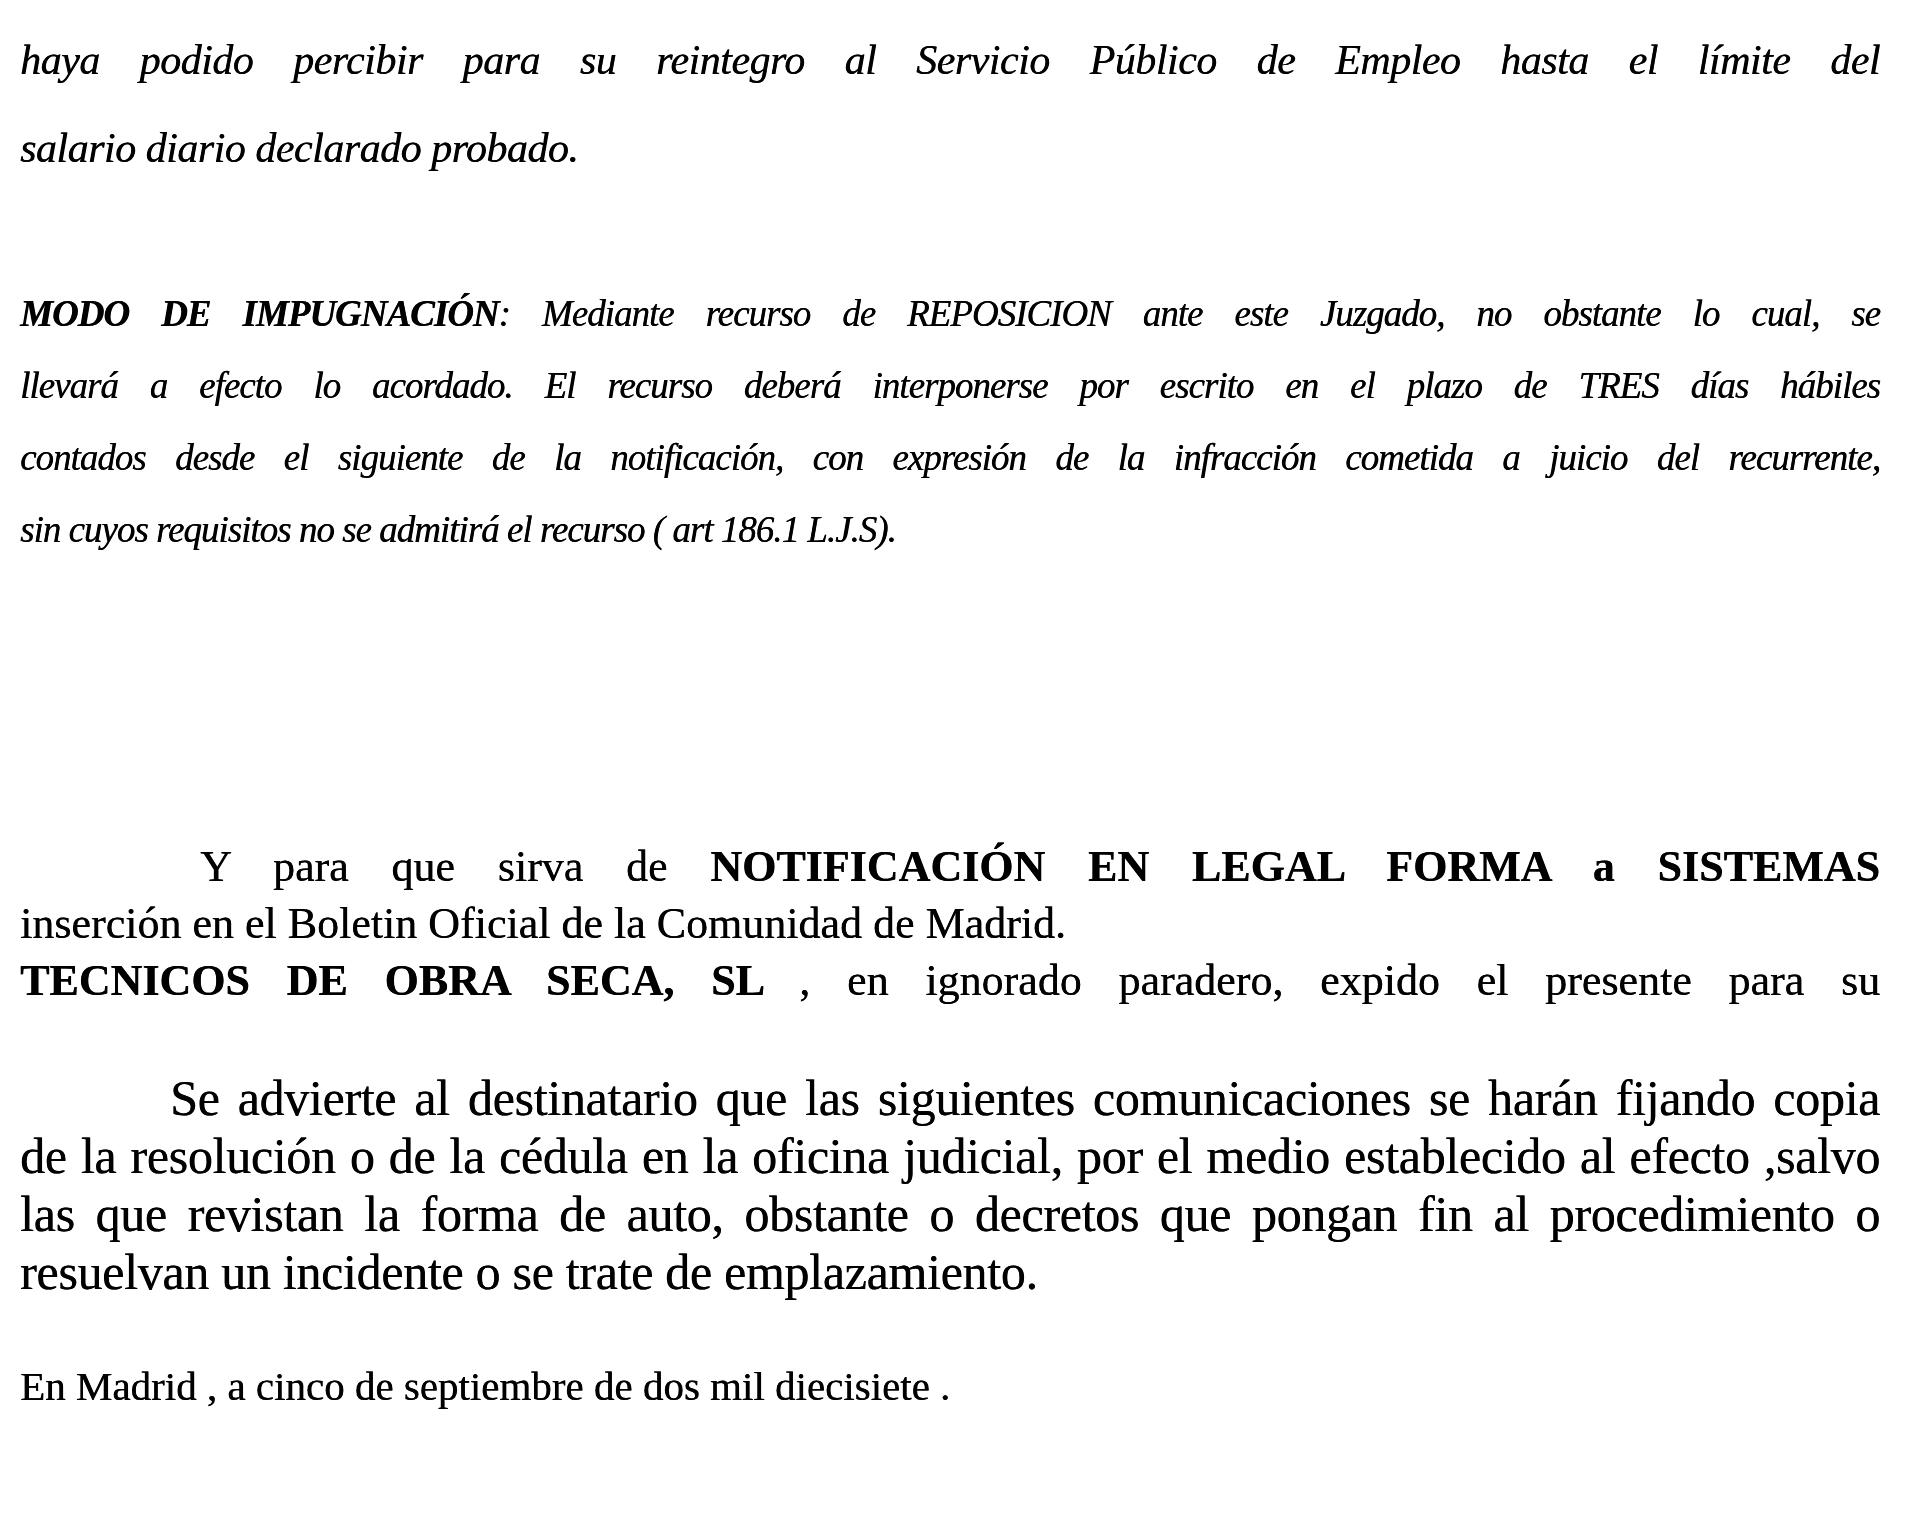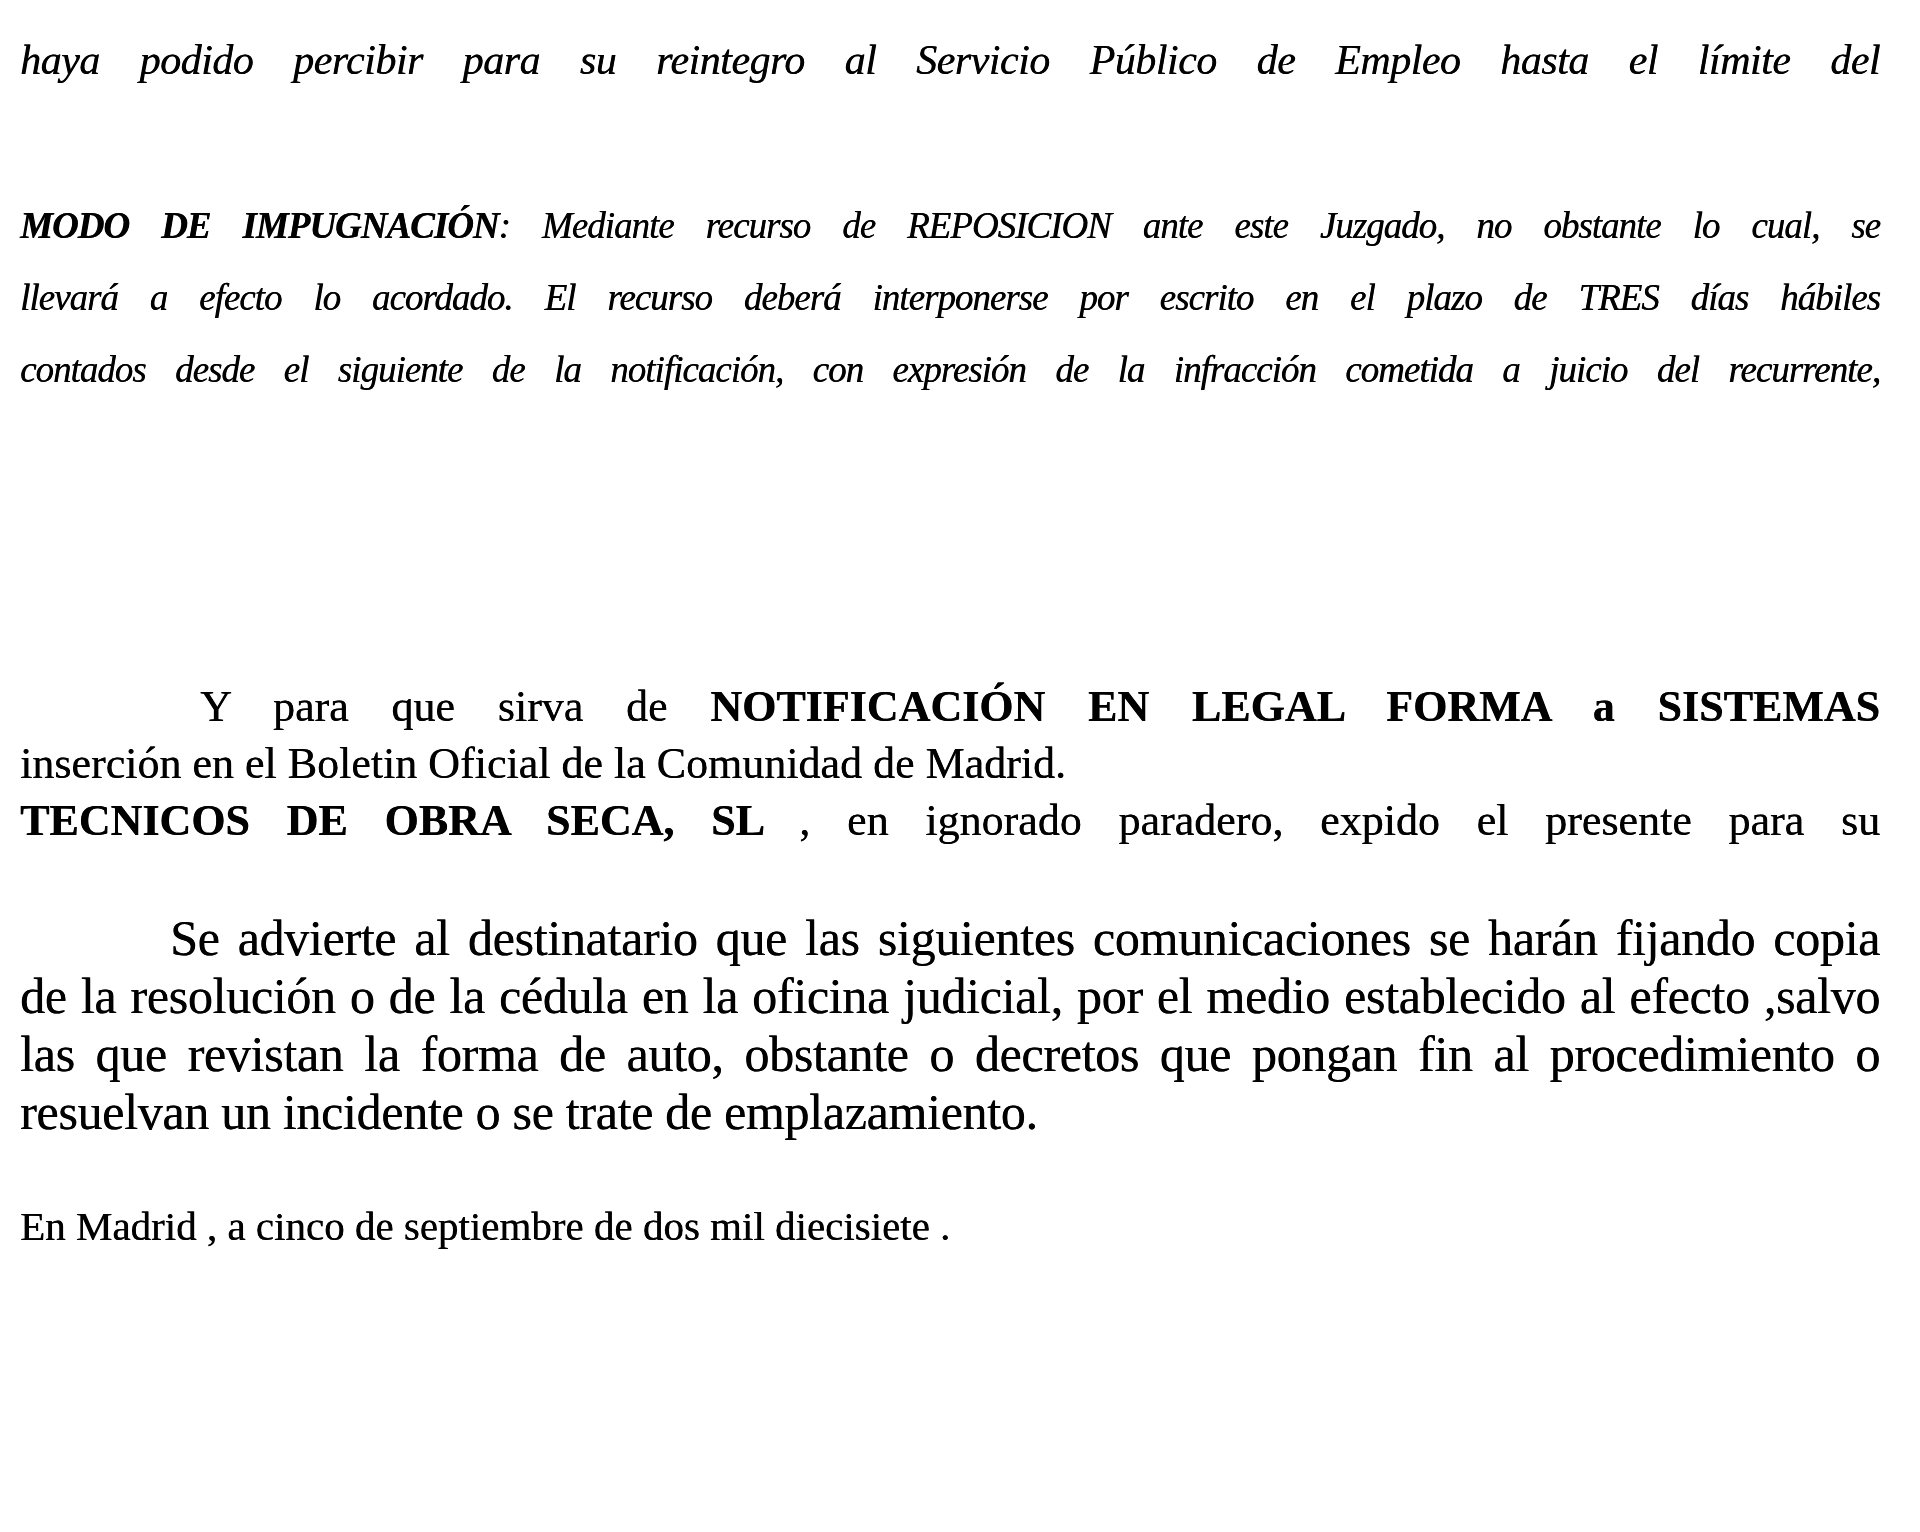--- a/index.html
+++ b/index.html
@@ -78,26 +78,28 @@
     white-space: nowrap;
   }
 </style>
 </head>
 <body>
 
 <div class="page">
 
   <div class="intro">
     <span class="line jl">haya podido percibir para su reintegro al Servicio Público de Empleo hasta el límite del</span>
+    <span class="line">salario diario declarado probado.</span>
   </div>
 
   <div class="modo">
     <span class="line jl"><span class="lead">MODO DE IMPUGNACIÓN</span><span>: Mediante recurso de REPOSICION ante este Juzgado, no obstante lo cual, se</span></span>
     <span class="line jl">llevará a efecto lo acordado. El recurso deberá interponerse por escrito en el plazo de TRES días hábiles</span>
     <span class="line jl">contados desde el siguiente de la notificación, con expresión de la infracción cometida a juicio del recurrente,</span>
+    <span class="line">sin cuyos requisitos no se admitirá el recurso ( art 186.1 L.J.S).</span>
   </div>
 
   <div class="notif">
     <span class="line jl indent"><span>Y para que sirva de </span><span class="emph">NOTIFICACIÓN EN LEGAL FORMA  a SISTEMAS</span></span>
     <span class="line">inserción en el Boletin Oficial de la Comunidad de Madrid.</span>
     <span class="line jl"><span class="emph">TECNICOS DE OBRA SECA, SL </span><span>, en ignorado paradero, expido el presente para su</span></span>
   </div>
 
   <div class="advisory">
     <span class="line jl indent">Se advierte al destinatario que las siguientes comunicaciones se harán fijando copia</span>

